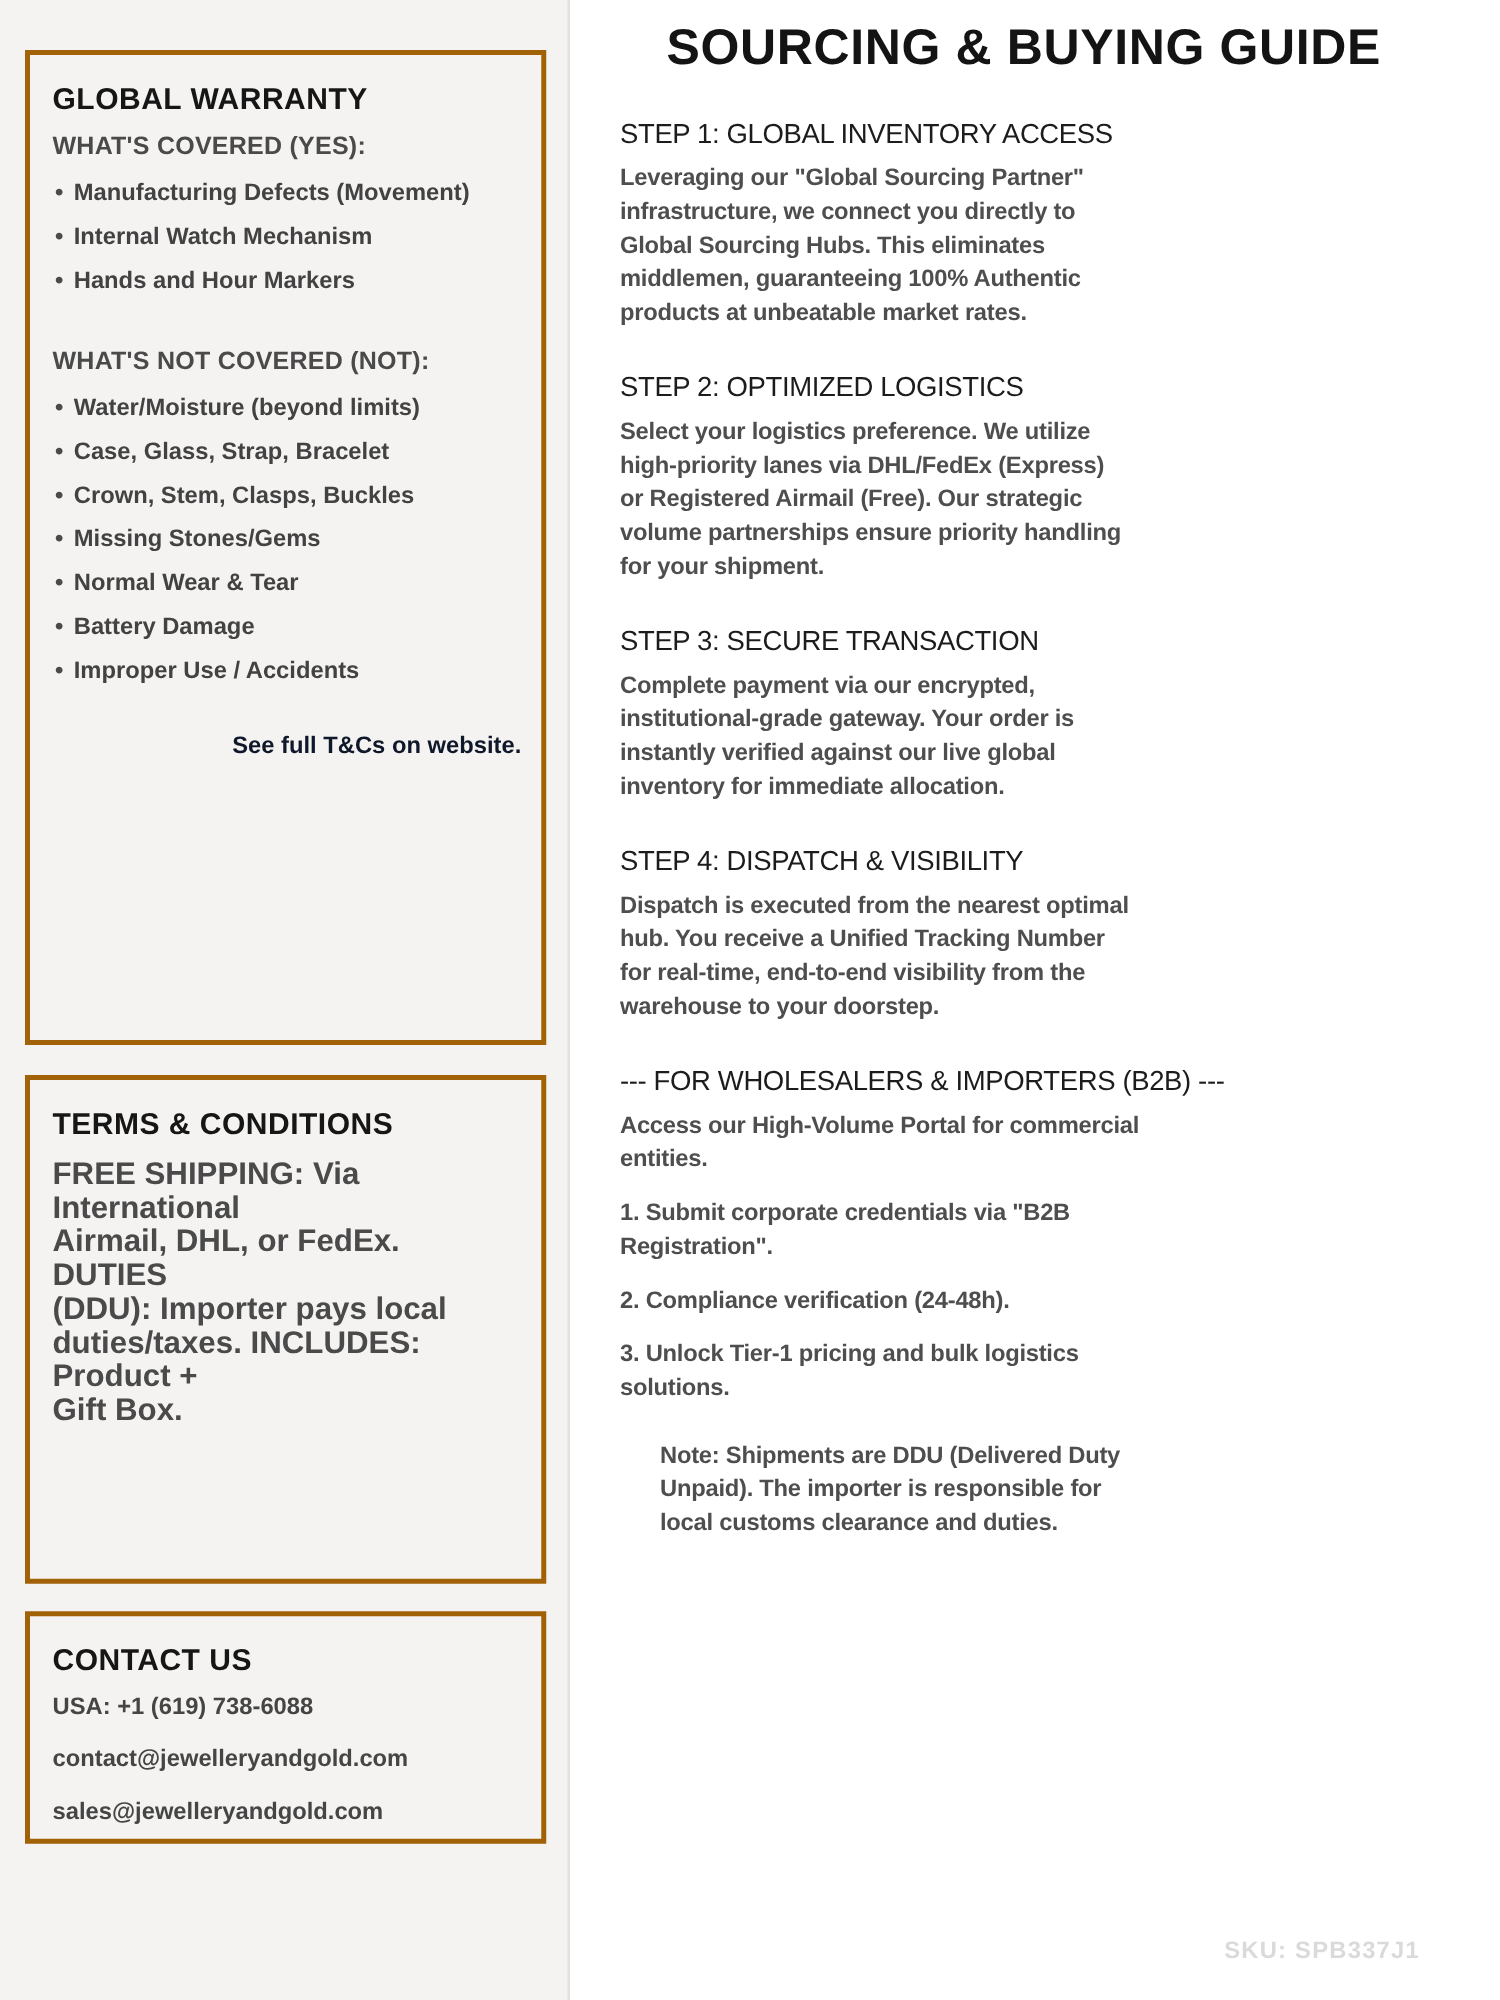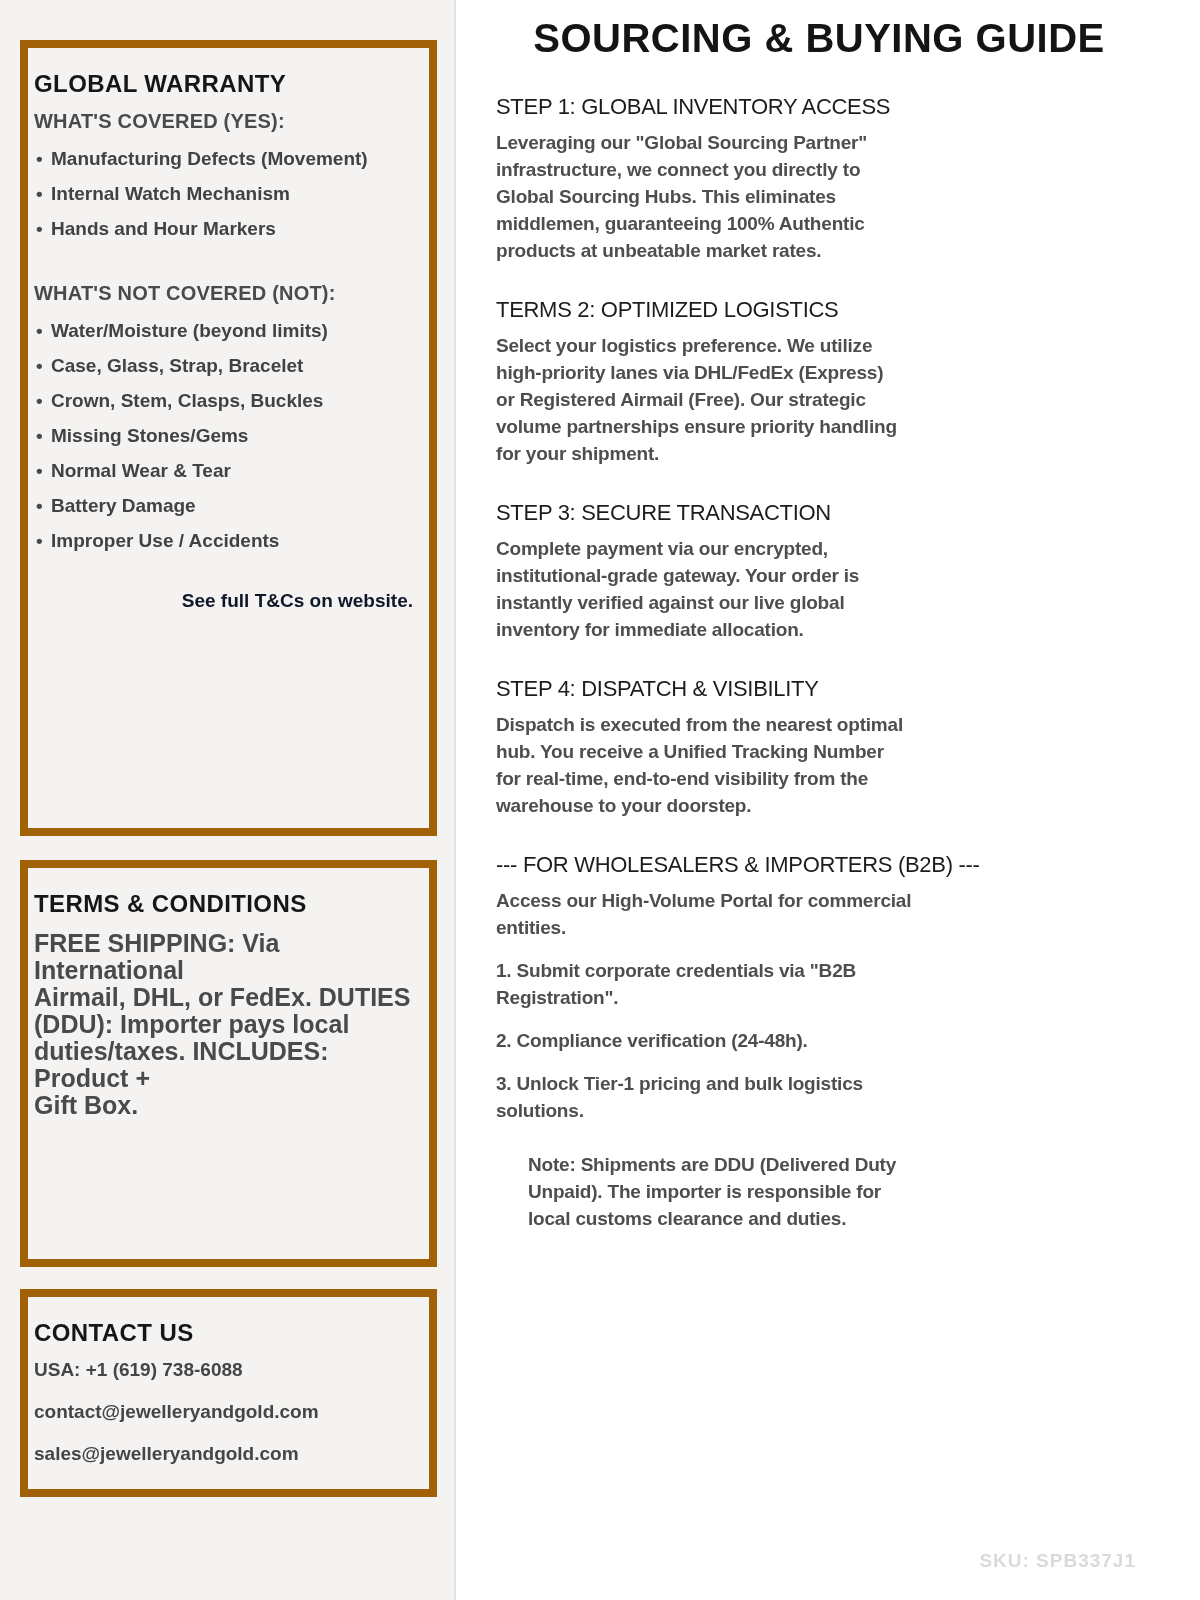--- a/index.html
+++ b/index.html
@@ -12,27 +12,27 @@
 
   
   .sidebar {
     width:456px; box-sizing:border-box; flex:0 0 456px;
     background:#f4f3f1;
     border-right:2px solid #e4e2df;
     padding:40px 17px 0 20px;
   }
   .box {
     box-sizing:border-box;
-    border:8px solid #a16207;
+    border:4px solid #a16207;
     background:#f4f3f1;
-    padding:22px 16px 0 6px;
+    padding:22px 16px 0 18px;
   }
   .box-warranty { height:796px; margin-bottom:24px; }
   .box-terms    { height:407px; margin-bottom:22px; }
-  .box-contact  { height:208px; }
+  .box-contact  { height:186px; }
 
   .box h1 {
     margin:0 0 12px; font-size:24px; font-weight:bold;
     color:#161616; letter-spacing:0.4px;
   }
   .box h2 {
     margin:0 0 8px; font-size:20px; font-weight:bold;
     color:#4a4a4a; letter-spacing:0.2px;
   }
   .box h2.gap-above { margin-top:36px; }
@@ -132,21 +132,21 @@
     <section>
       <h2>STEP 1: GLOBAL INVENTORY ACCESS</h2>
       <p>Leveraging our "Global Sourcing Partner"
 infrastructure, we connect you directly to
 Global Sourcing Hubs. This eliminates
 middlemen, guaranteeing 100% Authentic
 products at unbeatable market rates.</p>
     </section>
 
     <section>
-      <h2>TERMS 2: OPTIMIZED LOGISTICS</h2>
+      <h2>STEP 2: OPTIMIZED LOGISTICS</h2>
       <p>Select your logistics preference. We utilize
 high-priority lanes via DHL/FedEx (Express)
 or Registered Airmail (Free). Our strategic
 volume partnerships ensure priority handling
 for your shipment.</p>
     </section>
 
     <section>
       <h2>STEP 3: SECURE TRANSACTION</h2>
       <p>Complete payment via our encrypted,

